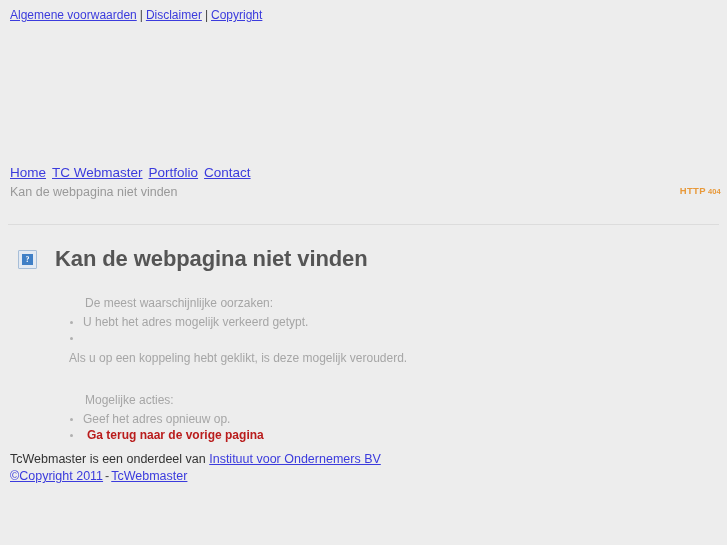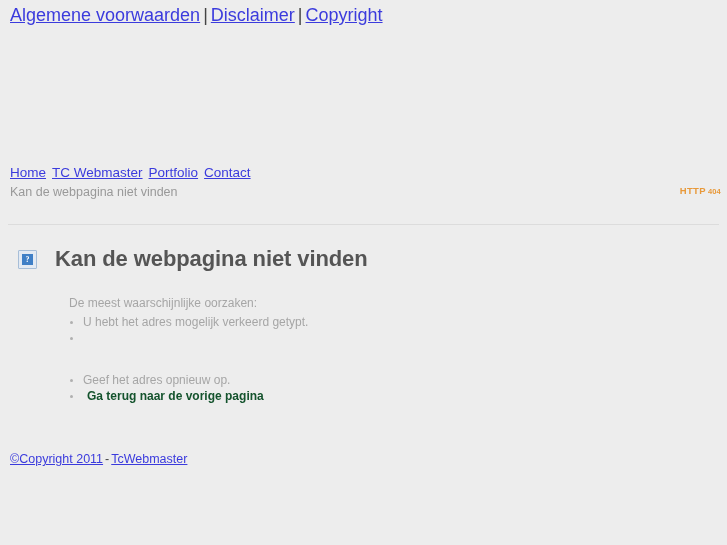--- a/index.html
+++ b/index.html
@@ -20,21 +20,21 @@
     color: #3b3bdd;
     text-decoration: underline;
     cursor: pointer;
   }
 
   
   .top-bar {
     position: absolute;
     left: 10px;
     top: 7px;
-    font-size: 18px;
+    font-size: 12px;
     line-height: 16px;
     white-space: nowrap;
     text-align: center;
   }
   .top-bar .sep {
     color: #444;
     text-decoration: none;
     padding: 0 3px;
   }
 
@@ -137,21 +137,21 @@
   .content {
     position: absolute;
     left: 69px;
     top: 295px;
     width: 600px;
     color: #a6a6a6;
     font-size: 12px;
     line-height: 16px;
   }
   .content .lead {
-    margin: 0 0 3px 0;
+    margin: 0 0 3px 16px;
   }
   .content ul {
     list-style: none;
     margin: 0;
     padding: 0;
   }
   .content ul li {
     position: relative;
     padding-left: 14px;
     min-height: 16px;
@@ -168,21 +168,21 @@
     background: #b0b0b0;
   }
   .content li.empty-item { height: 16px; }
   .content .note {
     margin: 4px 0 0 0;
   }
   .content .section-gap {
     height: 26px;
   }
   .content li.emphasis {
-    color: #14532d;
+    color: #b91c1c;
     font-weight: bold;
     padding-left: 18px;
   }
 
   
   .footer {
     position: absolute;
     left: 10px;
     top: 451px;
     font-size: 12.5px;
@@ -222,26 +222,32 @@
   </span>
   <span class="error-title">Kan de webpagina niet vinden</span>
 </div>
 
 <div class="content">
   <p class="lead">De meest waarschijnlijke oorzaken:</p>
   <ul>
     <li>U hebt het adres mogelijk verkeerd getypt.</li>
     <li class="empty-item"></li>
   </ul>
+  <p class="note">Als u op een koppeling hebt geklikt, is deze mogelijk verouderd.</p>
 
   <div class="section-gap"></div>
 
+  <p class="lead">Mogelijke acties:</p>
   <ul>
     <li>Geef het adres opnieuw op.</li>
     <li class="emphasis">Ga terug naar de vorige pagina</li>
   </ul>
 </div>
 
 <div class="footer">
   <div>
+    <span class="owner-text">TcWebmaster is een onderdeel van</span>
+    <a>Instituut voor Ondernemers BV</a>
+  </div>
+  <div>
     <a>©Copyright 2011</a><span class="dash">-</span><a>TcWebmaster</a>
   </div>
 </div>
 
 </body></html>

